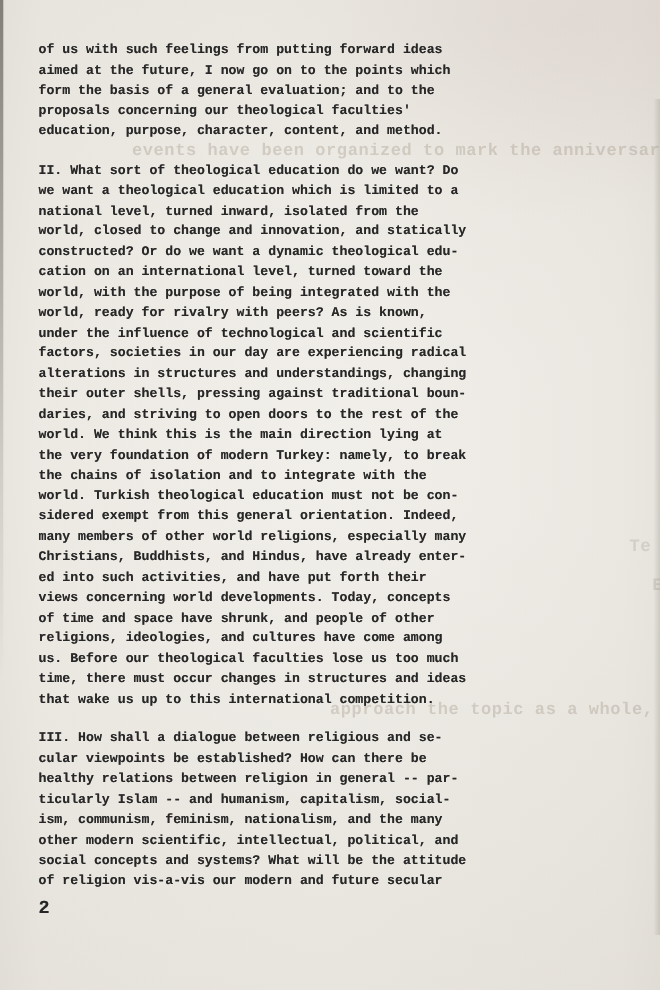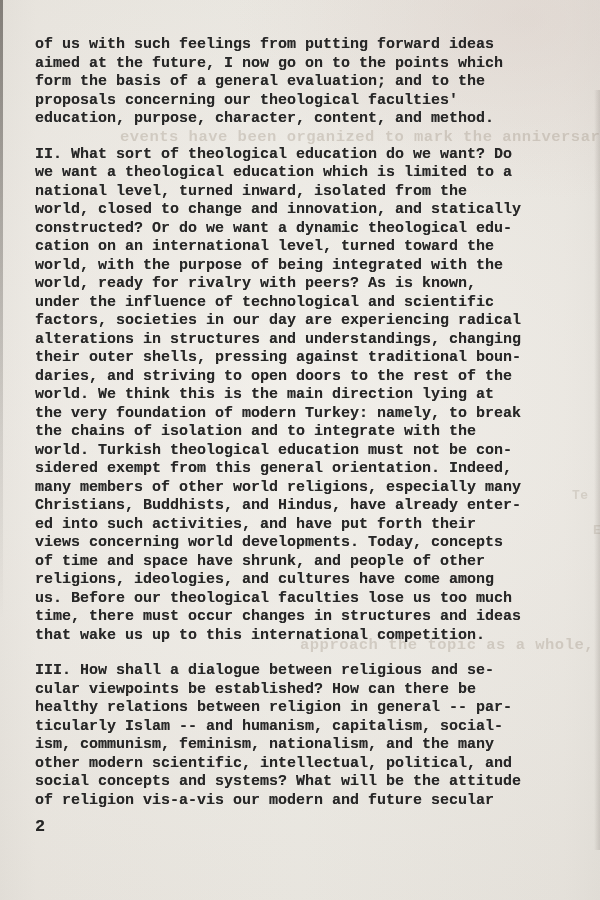--- a/index.html
+++ b/index.html
@@ -39,21 +39,21 @@
     right: 0; top: 90px;
     width: 6px; height: 760px;
     background: linear-gradient(270deg, rgba(90,82,74,0.18), rgba(90,82,74,0));
   }
   .text-block {
     position: absolute;
     left: 35px;
     top: 36px;
     width: 552px;
     color: #272727;
-    font-size: 15px;
+    font-size: 12px;
     line-height: 18.5px;
     font-weight: 700;
     letter-spacing: 0;
   }
   .para {
     white-space: pre-wrap;
     margin: 0 0 17px 0;
     text-shadow: 0 0 0.6px rgba(40,40,40,0.55);
   }
   .para.p3 { margin-bottom: 0; }
@@ -70,21 +70,21 @@
   .ghost {
     position: absolute;
     color: #8d7f6e;
     opacity: 0.28;
     font-size: 15.5px;
     font-weight: 700;
     white-space: pre;
     filter: blur(0.7px);
     letter-spacing: 0.5px;
   }
-  .ghost.small { font-size: 13px; opacity: 0.22; }
+  .ghost.small { font-size: 16px; opacity: 0.22; }
 </style>
 </head>
 <body>
 
 <div class="scan-page">
 
   <div class="edge-left"></div>
   <div class="edge-right"></div>
 
   <div class="ghost" style="left:120px; top:128px;">events have been organized to mark the anniversary</div>

